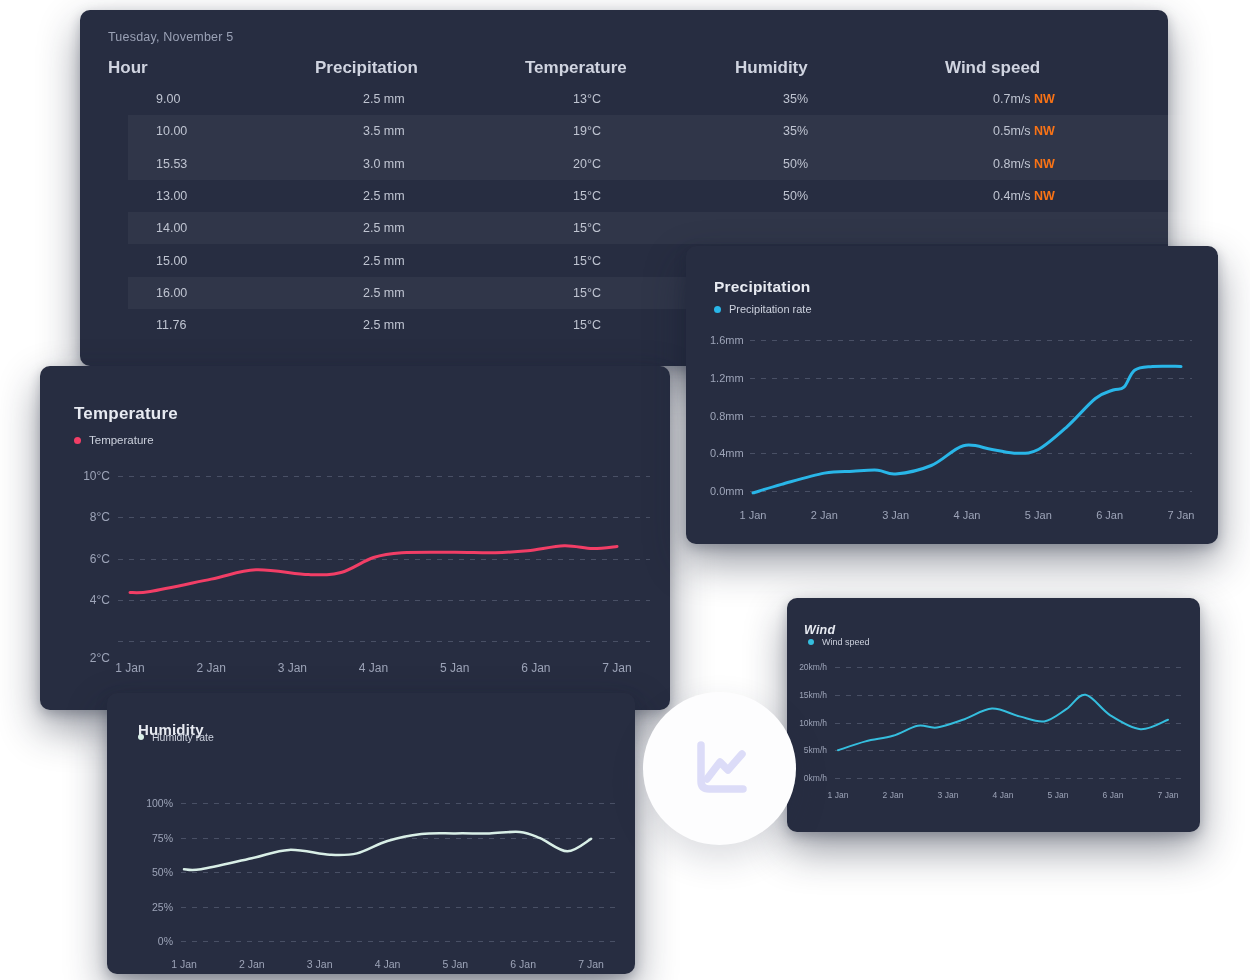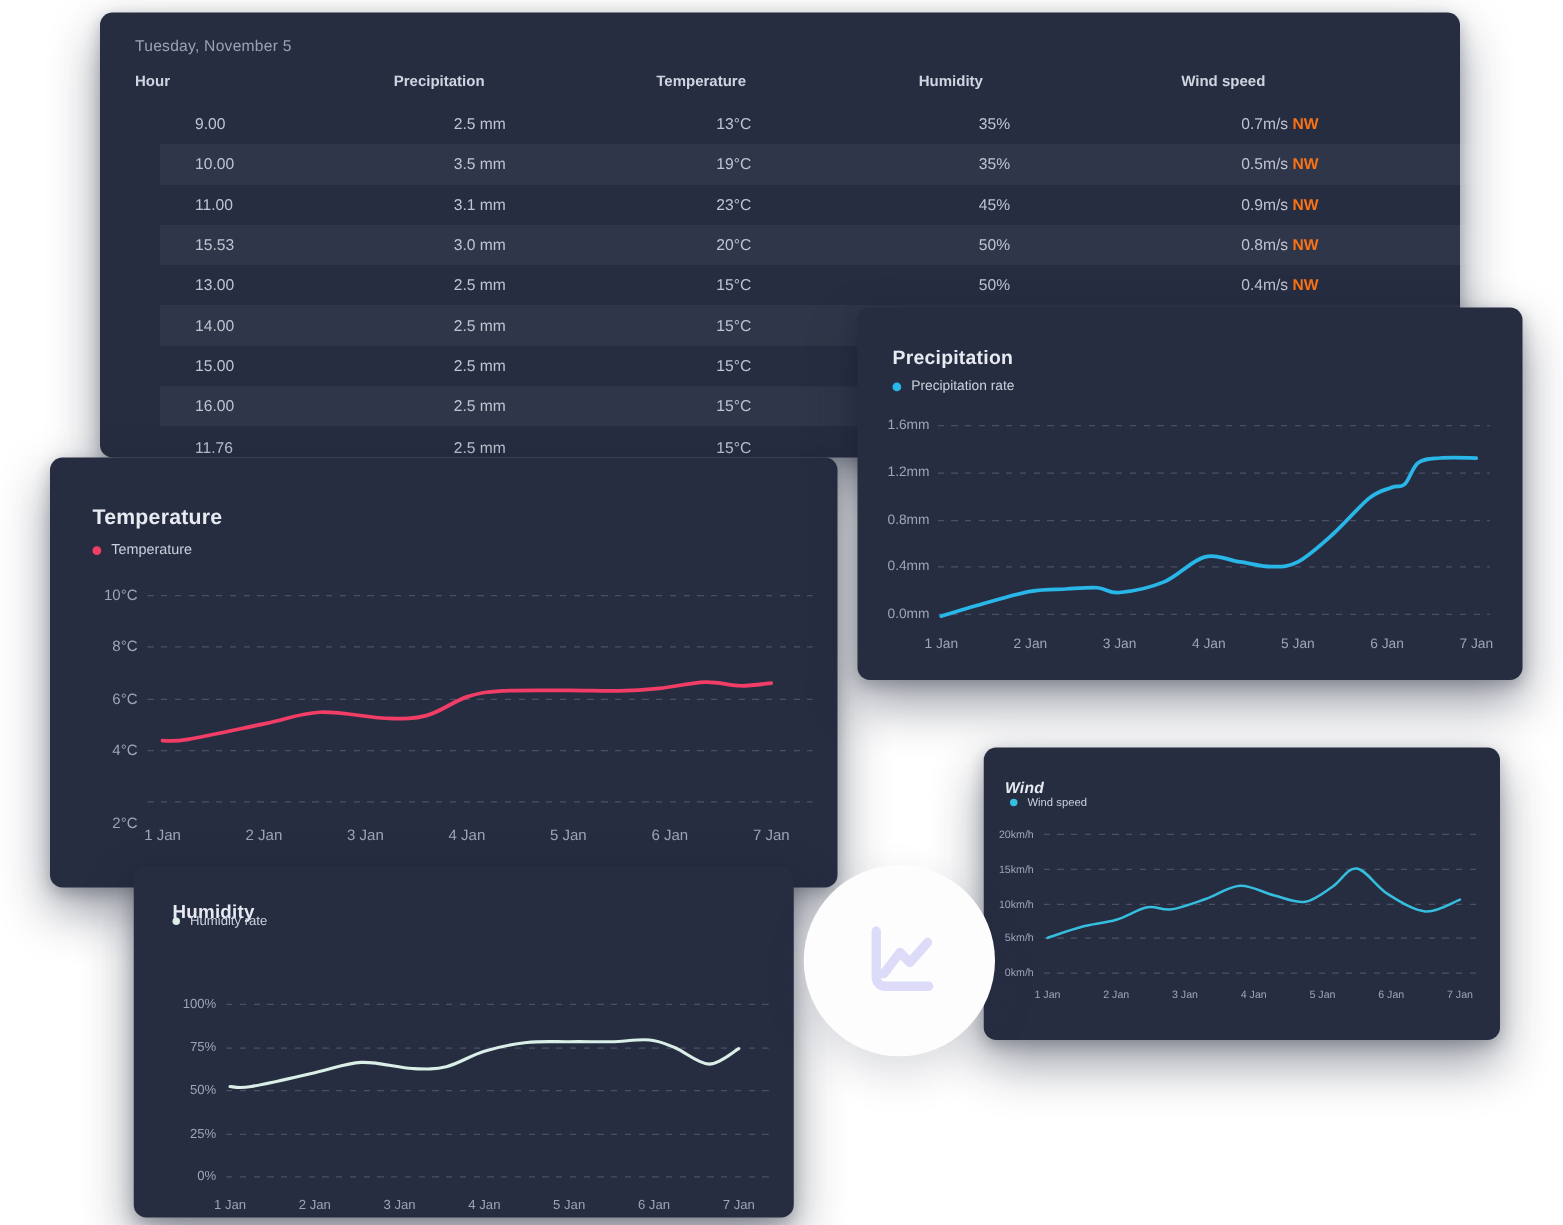--- a/index.html
+++ b/index.html
@@ -5,21 +5,21 @@
   html,body{margin:0;padding:0;background:#ffffff;}
   .stage{position:relative;width:1250px;height:980px;overflow:hidden;background:#ffffff;
          font-family:"Liberation Sans",sans-serif;-webkit-font-smoothing:antialiased;}
   .panel{position:absolute;background:#272d41;border-radius:10px;
          box-shadow:0 18px 40px rgba(25,30,50,.45),0 4px 12px rgba(25,30,50,.25);}
   
   #table-panel{left:80px;top:10px;width:1088px;height:356px;z-index:1;}
   .tbl-title{position:absolute;left:28px;top:20px;font-size:12.5px;color:#9aa1b5;letter-spacing:.2px;}
   .thead{position:absolute;left:0;top:48px;width:100%;height:22px;}
   .hcell,.tcell{position:absolute;width:200px;white-space:nowrap;overflow:hidden;}
-  .hcell{font-size:12px;font-weight:600;color:#d0d4e0;}
+  .hcell{font-size:17px;font-weight:600;color:#d0d4e0;}
   .trows{position:absolute;left:0;top:73px;width:100%;padding-left:48px;}
   .trow{position:relative;width:100%;height:32.3px;}
   .trow.stripe{background:rgba(255,255,255,0.045);}
   .tcell{top:50%;transform:translateY(-50%);font-size:12.5px;color:#bfc4d1;}
   .tcell b{color:#f97316;font-weight:700;}
   .c0{left:28px}.c1{left:235px}.c2{left:445px}.c3{left:655px}.c4{left:865px}
   
   #precip-panel{left:686px;top:246px;width:532px;height:298px;z-index:3;}
   #temp-panel{left:40px;top:366px;width:630px;height:344px;z-index:2;}
   #humidity-panel{left:107px;top:693px;width:528px;height:281px;z-index:4;}
@@ -74,27 +74,20 @@
           <div class="tcell c3">35%</div>
           <div class="tcell c4">0.7m/s <b>NW</b></div>
         </div>
         <div class="trow stripe">
           <div class="tcell c0">10.00</div>
           <div class="tcell c1">3.5 mm</div>
           <div class="tcell c2">19°C</div>
           <div class="tcell c3">35%</div>
           <div class="tcell c4">0.5m/s <b>NW</b></div>
         </div>
-        <div class="trow">
-          <div class="tcell c0">11.00</div>
-          <div class="tcell c1">3.1 mm</div>
-          <div class="tcell c2">23°C</div>
-          <div class="tcell c3">45%</div>
-          <div class="tcell c4">0.9m/s <b>NW</b></div>
-        </div>
         <div class="trow stripe">
           <div class="tcell c0">15.53</div>
           <div class="tcell c1">3.0 mm</div>
           <div class="tcell c2">20°C</div>
           <div class="tcell c3">50%</div>
           <div class="tcell c4">0.8m/s <b>NW</b></div>
         </div>
         <div class="trow">
           <div class="tcell c0">13.00</div>
           <div class="tcell c1">2.5 mm</div>

